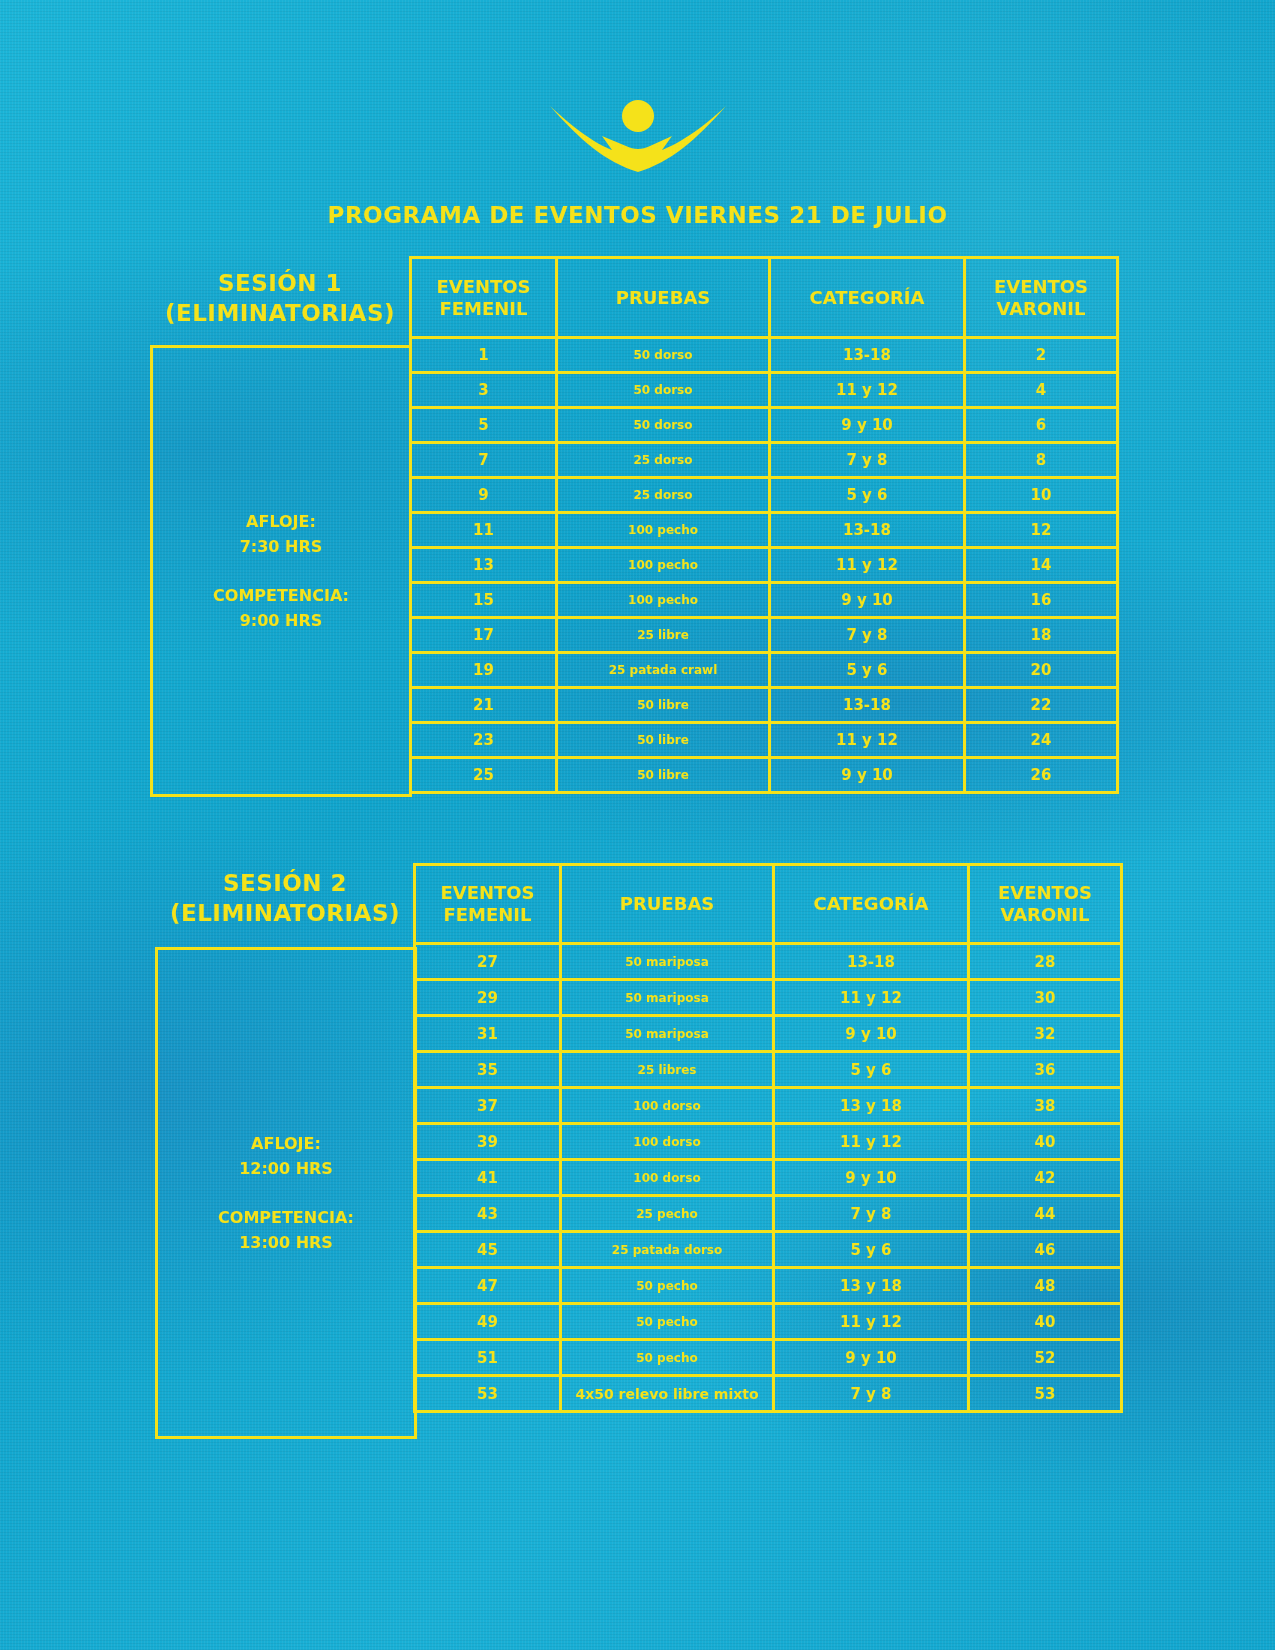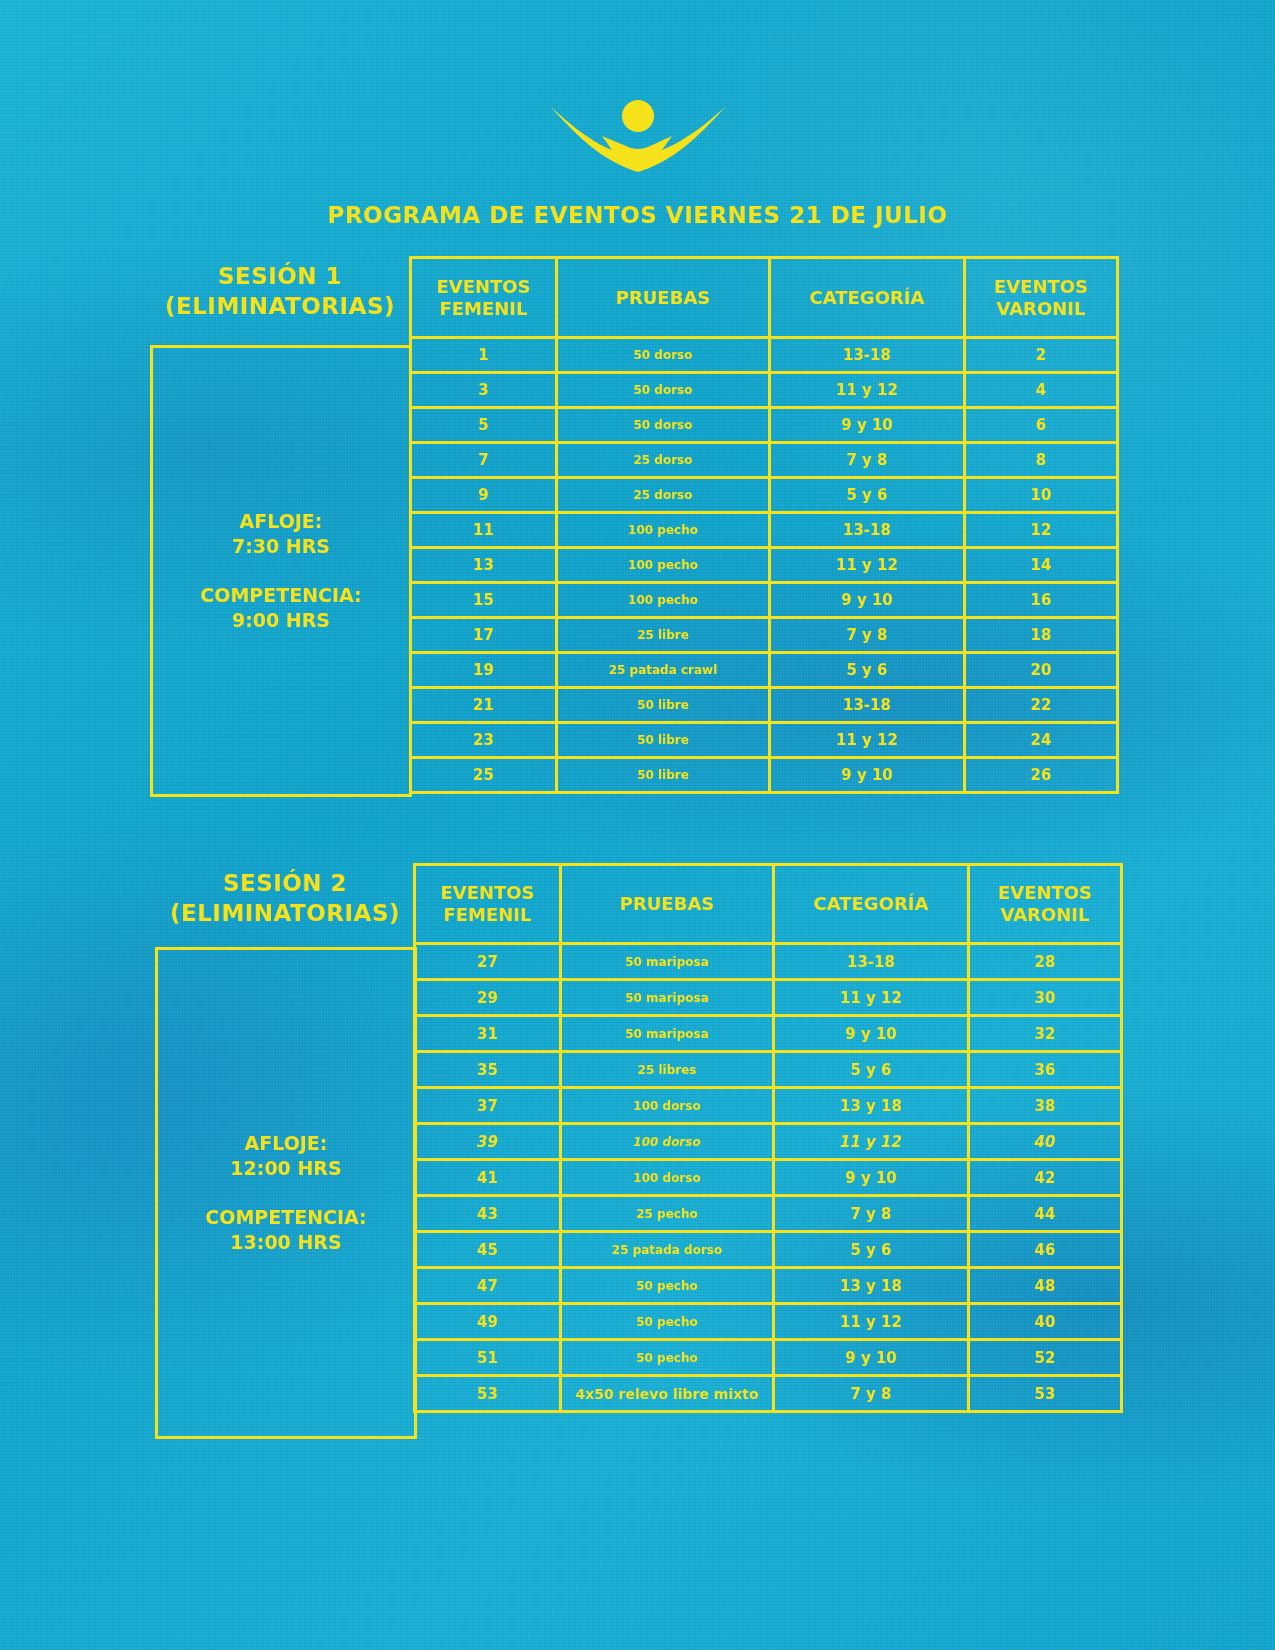--- a/index.html
+++ b/index.html
@@ -28,21 +28,21 @@
       position: absolute; left: 0; width: 1275px; top: 202px; text-align: center;
       font-size: 23px; font-weight: bold; letter-spacing: 0.5px; color: #f5e21a;
     }
     .session-title {
       position: absolute; text-align: center; font-weight: bold; font-size: 23px;
       line-height: 30px; letter-spacing: 0.5px;
     }
     .info-box {
       position: absolute; border: 3px solid #f5e21a; box-sizing: border-box;
       display: flex; flex-direction: column; align-items: center; justify-content: center;
-      text-align: center; font-weight: bold; font-size: 19px; line-height: 25px;
+      text-align: center; font-weight: bold; font-size: 16px; line-height: 25px;
     }
     .info-gap { height: 24px; }
     table.events {
       position: absolute; border-collapse: collapse; table-layout: fixed;
     }
     table.events th, table.events td {
       border: 3px solid #f5e21a; text-align: center; color: #f5e21a; padding: 0;
     }
     table.events th { font-size: 18px; line-height: 22px; font-weight: bold; }
     table.events td.num { font-size: 15px; font-weight: bold; }
@@ -55,21 +55,21 @@
 <div class="texture"></div>
 
 <svg class="logo" viewBox="0 0 176 84">
   <circle cx="88" cy="16" r="16" fill="#f5e21a"></circle>
   <path d="M0 6 C 30 40, 55 62, 88 72 C 121 62, 146 40, 176 6 C 150 30, 128 44, 112 50 L 122 36 L 100 46 C 96 48, 92 49, 88 49 C 84 49, 80 48, 76 46 L 52 36 L 62 50 C 46 44, 26 30, 0 6 Z" fill="#f5e21a"></path>
 </svg>
 
 <div class="page-title">PROGRAMA DE EVENTOS VIERNES 21 DE JULIO</div>
 
 <div>
-  <div class="session-title" style="left:150px; top:261px; width:260px;">
+  <div class="session-title" style="left:150px; top:268px; width:260px;">
     <div>SESIÓN 1</div>
     <div>(ELIMINATORIAS)</div>
   </div>
   <div class="info-box" style="left:150px; top:345px; width:262px; height:452px;">
     <div>AFLOJE:</div>
     <div>7:30 HRS</div>
     <div class="info-gap"></div>
     <div>COMPETENCIA:</div>
     <div>9:00 HRS</div>
   </div>
@@ -234,21 +234,21 @@
           <td class="prueba">25 libres</td>
           <td class="num">5 y 6</td>
           <td class="num">36</td>
         </tr>
         <tr style="height: 36px;">
           <td class="num">37</td>
           <td class="prueba">100 dorso</td>
           <td class="num">13 y 18</td>
           <td class="num">38</td>
         </tr>
-        <tr style="height: 36px; font-style: italic;">
+        <tr style="height: 36px;">
           <td class="num">39</td>
           <td class="prueba">100 dorso</td>
           <td class="num">11 y 12</td>
           <td class="num">40</td>
         </tr>
         <tr style="height: 36px;">
           <td class="num">41</td>
           <td class="prueba">100 dorso</td>
           <td class="num">9 y 10</td>
           <td class="num">42</td>

